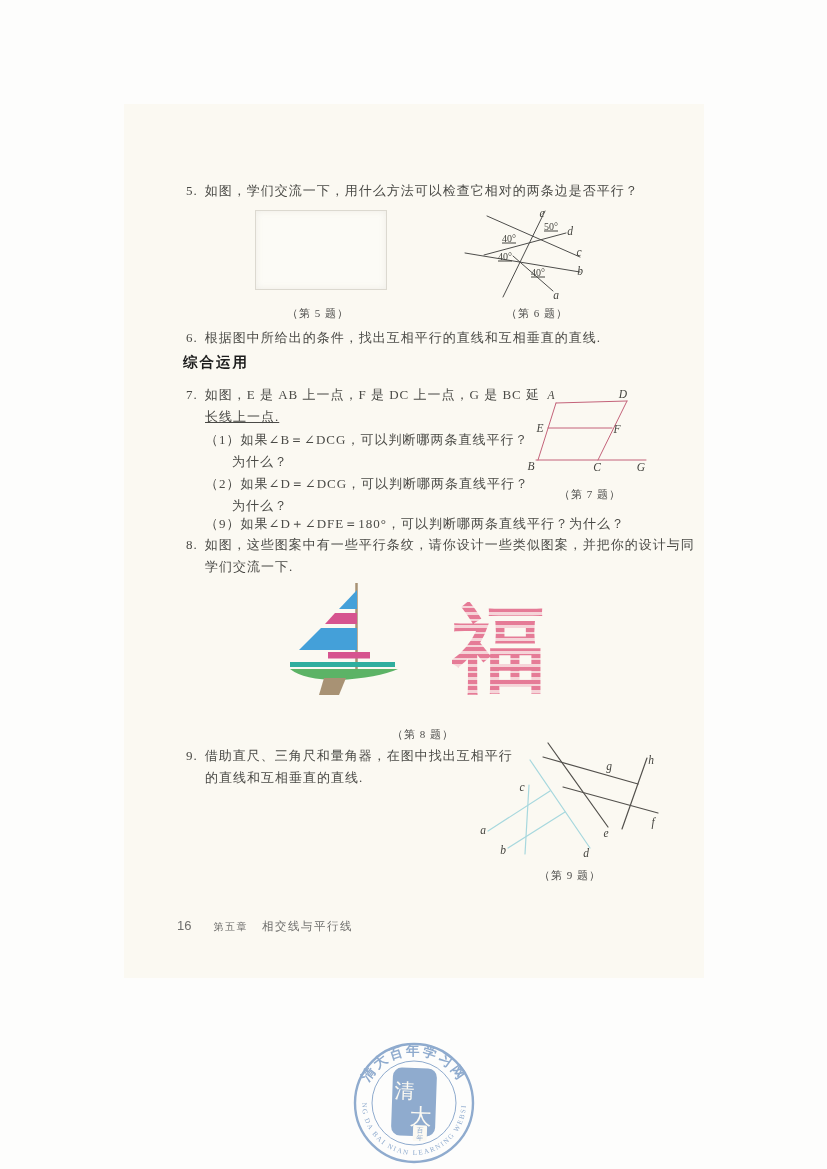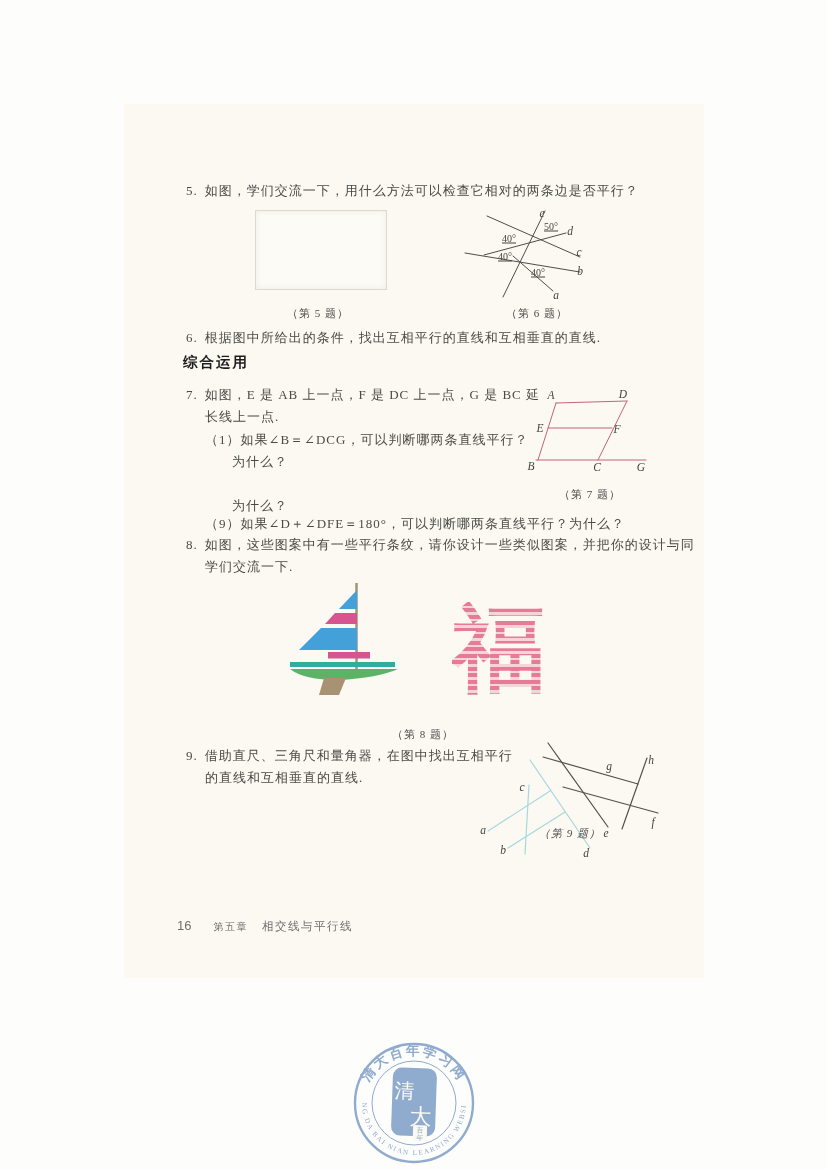--- a/index.html
+++ b/index.html
@@ -72,23 +72,24 @@
 
   <div class="abs txt" style="left:186px;top:329px;">
     <span class="num">6.</span><span>根据图中所给出的条件，找出互相平行的直线和互相垂直的直线.</span>
   </div>
 
   <div class="abs heading" style="left:183px;top:353px;">综合运用</div>
 
   <div class="abs txt" style="left:186px;top:386px;">
     <span class="num">7.</span><span>如图，E 是 AB 上一点，F 是 DC 上一点，G 是 BC 延</span>
   </div>
-  <div class="abs txt" style="left:205px;top:408px;">长线上一点.</div>
+  <div class="abs txt" style="left:205px;top:408px;text-decoration:underline;">长线上一点.</div>
   <div class="abs txt" style="left:205px;top:431px;">（1）如果∠B＝∠DCG，可以判断哪两条直线平行？</div>
   <div class="abs txt" style="left:232px;top:453px;">为什么？</div>
+  <div class="abs txt" style="left:205px;top:475px;">（2）如果∠D＝∠DCG，可以判断哪两条直线平行？</div>
   <div class="abs txt" style="left:232px;top:497px;">为什么？</div>
   <div class="abs txt" style="left:205px;top:515px;">（9）如果∠D＋∠DFE＝180°，可以判断哪两条直线平行？为什么？</div>
 
   <div class="fig" style="left:528px;top:385px;width:135px;height:90px;">
     <svg width="135" height="90">
       <g>
           <line x1="28" y1="18" x2="99" y2="16" stroke="#c4637a" stroke-width="1" stroke-linecap="round"></line>
           <line x1="8" y1="75" x2="118" y2="75" stroke="#c4637a" stroke-width="1" stroke-linecap="round"></line>
           <line x1="28" y1="18" x2="10" y2="75" stroke="#c4637a" stroke-width="1" stroke-linecap="round"></line>
           <line x1="99" y1="16" x2="70" y2="75" stroke="#c4637a" stroke-width="1" stroke-linecap="round"></line>
@@ -154,21 +155,21 @@
         <span class="fig-label it" style="left: 18px; top: 95px;">a</span>
         <span class="fig-label it" style="left: 38px; top: 115px;">b</span>
         <span class="fig-label it" style="left: 57px; top: 52px;">c</span>
         <span class="fig-label it" style="left: 121px; top: 118px;">d</span>
         <span class="fig-label it" style="left: 141px; top: 98px;">e</span>
         <span class="fig-label it" style="left: 188px; top: 87px;">f</span>
         <span class="fig-label it" style="left: 144px; top: 31px;">g</span>
         <span class="fig-label it" style="left: 186px; top: 25px;">h</span>
       </div>
   </div>
-  <div class="abs cap" style="left:570px;top:826px;font-style:italic;">（第 9 题）</div>
+  <div class="abs cap" style="left:570px;top:868px;">（第 9 题）</div>
 
   <div class="abs footer" style="left:177px;top:916px;">
     <span class="pg">16</span><span class="ch">第五章</span><span class="ti">相交线与平行线</span>
   </div>
 
   <svg class="abs wm" style="left:326px;top:1036px;" width="176" height="133" viewBox="0 0 176 133">
     <circle cx="88" cy="67" r="59" fill="none" stroke="#8fabce" stroke-width="2.4"></circle>
     <circle cx="88" cy="67" r="42" fill="none" stroke="#8fabce" stroke-width="1"></circle>
     <defs>
       <path id="wmTopArc" d="M 40,87 A 51,51 0 1 1 136,87" fill="none"></path>

